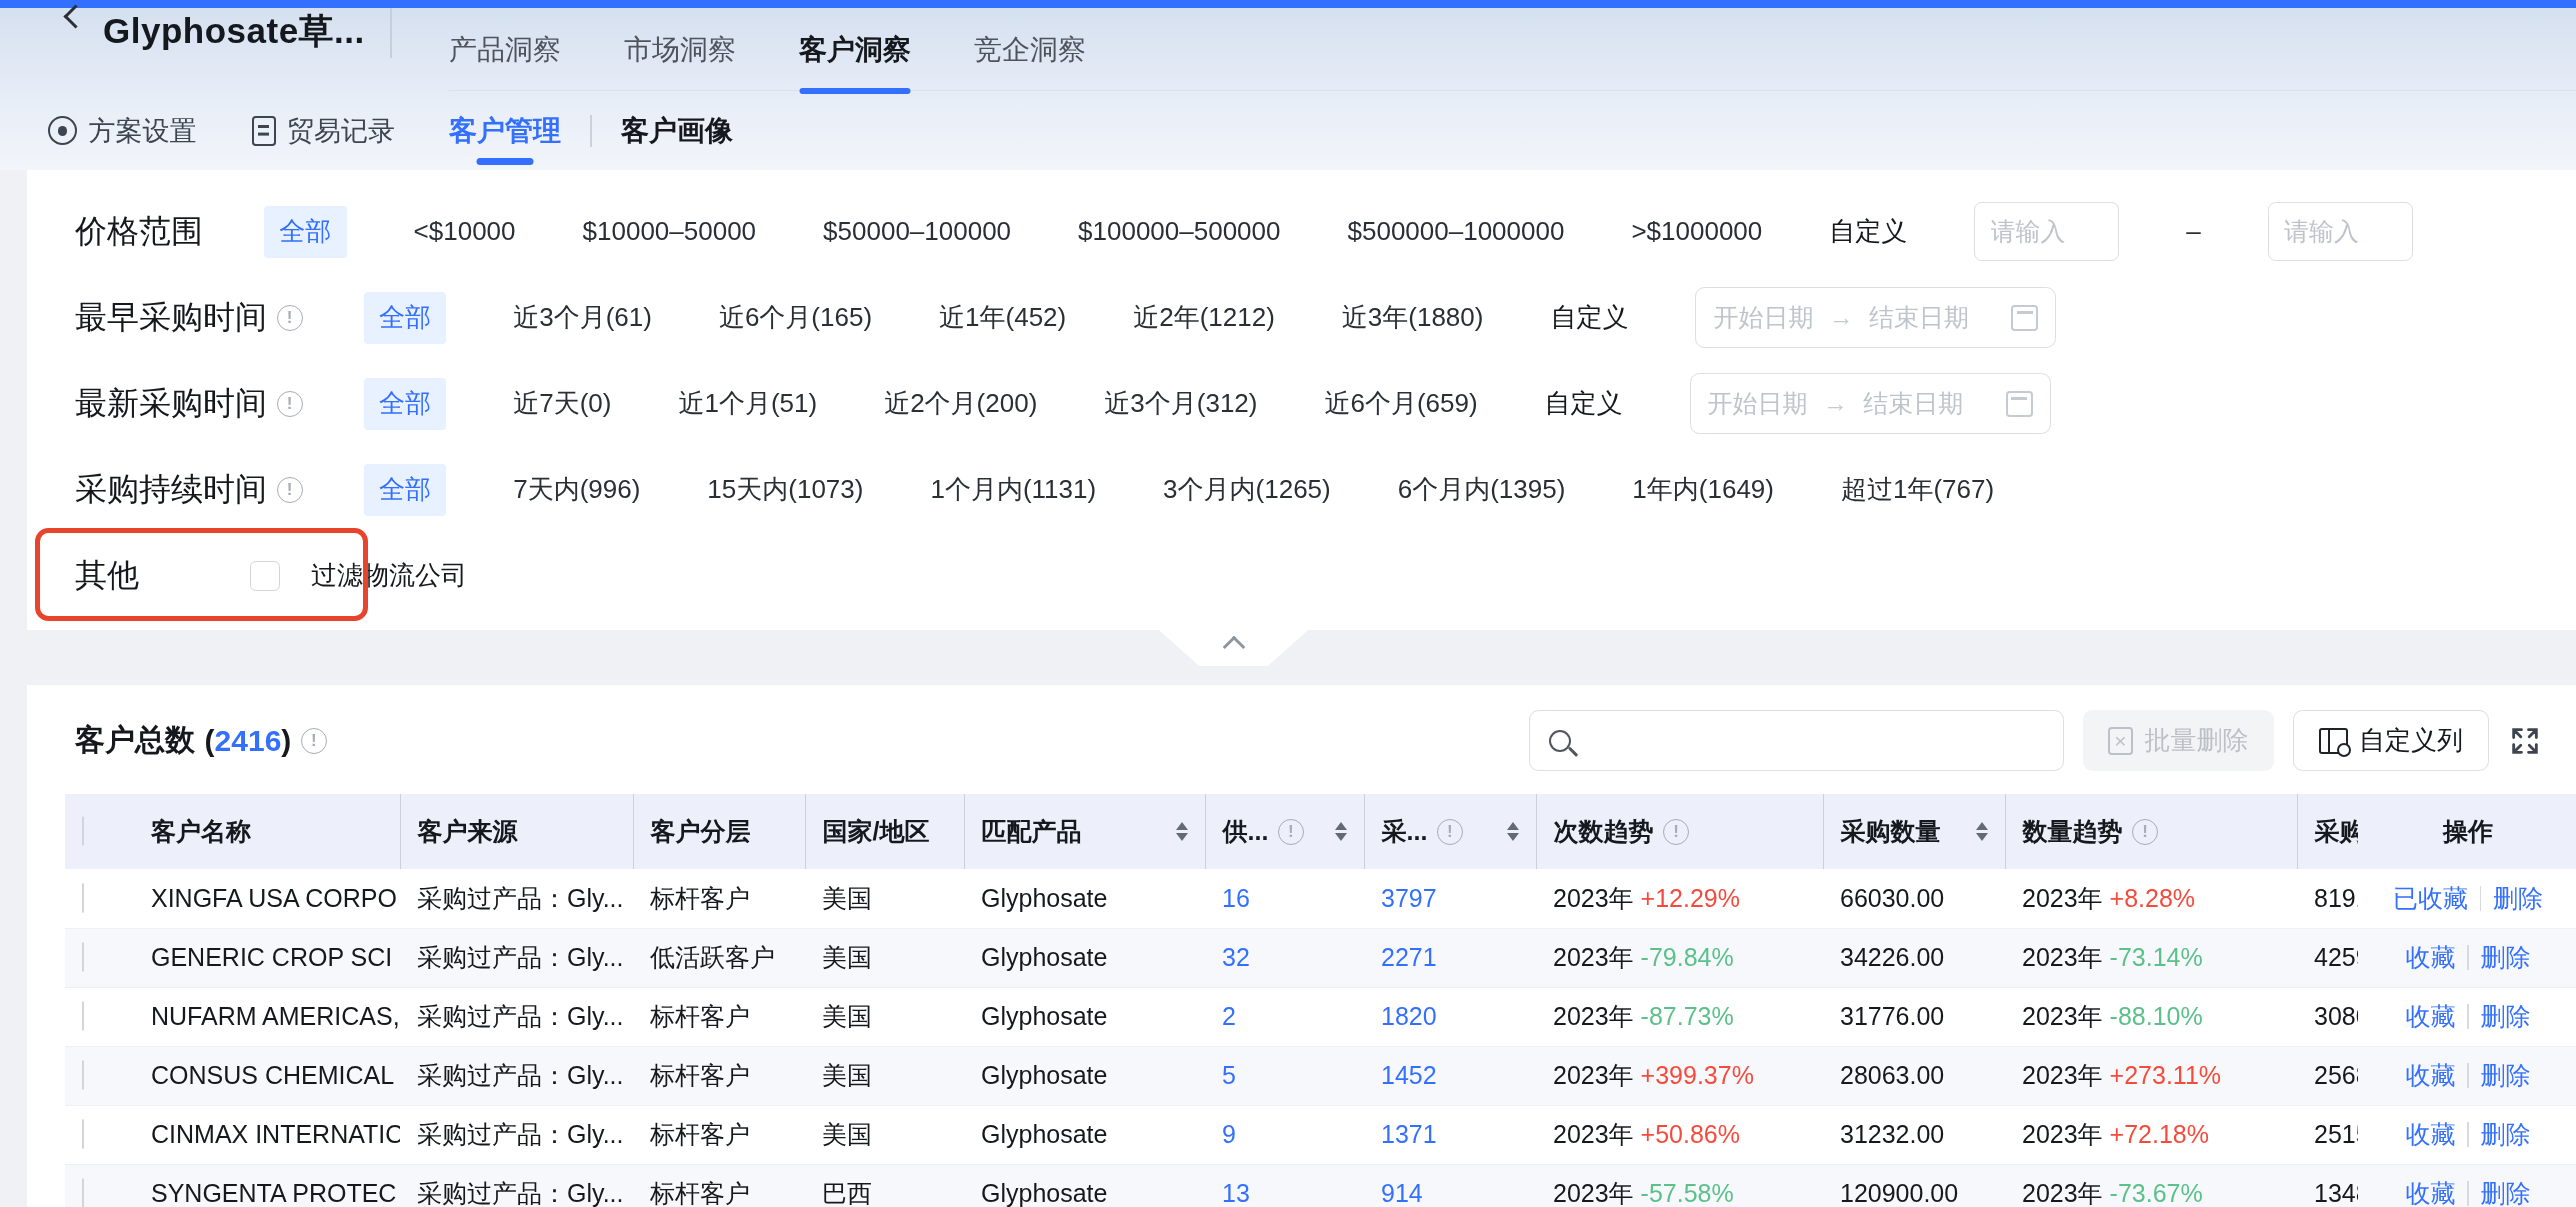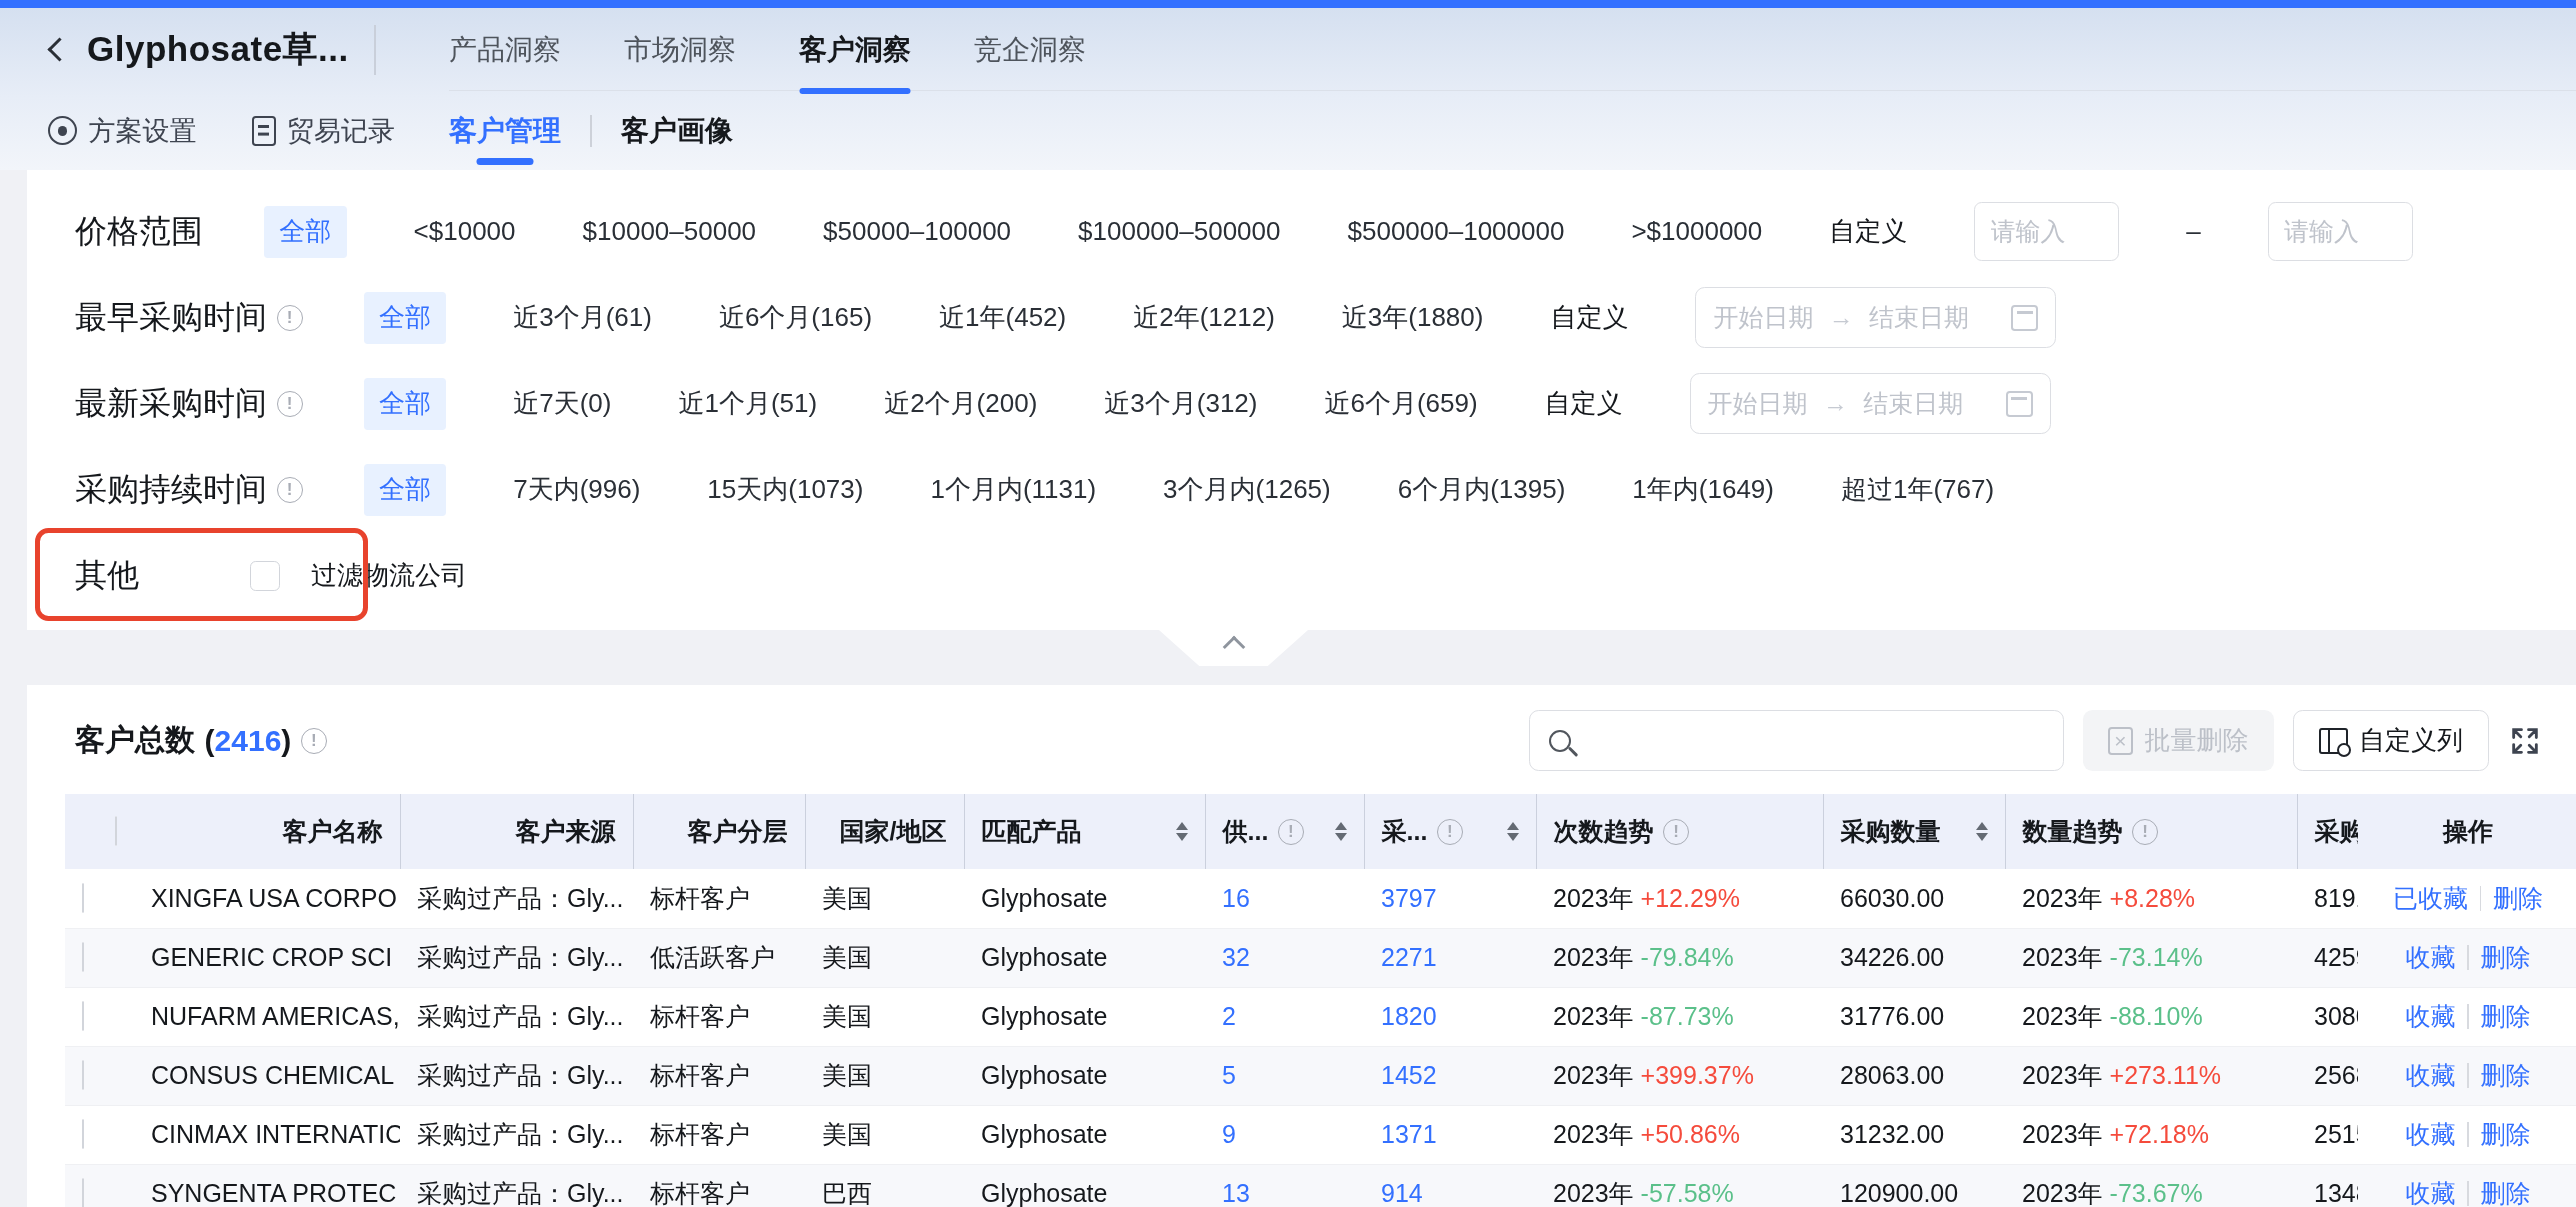--- a/index.html
+++ b/index.html
@@ -2,21 +2,21 @@
 <html><head>
 <meta charset="utf-8">
 <style>
   *{box-sizing:border-box;margin:0;padding:0}
   html,body{width:2576px;height:1208px;overflow:hidden}
   body{font-family:"Liberation Sans","DejaVu Sans",sans-serif;background:#F0F1F5;color:#1F2329}
   a{text-decoration:none;cursor:pointer}
   .topline{height:7.6px;background:#3370FF}
   
   .hdr{height:162px;background:linear-gradient(180deg,#D5E0F0 0%,#E7EDF7 55%,#F2F5FA 100%);position:relative}
-  .hdr-row1{display:flex;align-items:center;height:84px;padding-left:51px}
+  .hdr-row1{display:flex;height:84px;padding-left:67px}
   .chev-left{width:17px;height:17px;border-left:3.8px solid #2A2F36;border-bottom:3.8px solid #2A2F36;transform:rotate(45deg);margin-right:19px;flex:none}
   .title{font-size:35px;font-weight:bold;color:#15181C;letter-spacing:0.5px}
   .hdr-div{width:1.9px;height:50px;background:#C9CFDA;margin-left:25px}
   .tab-track{position:absolute;left:449px;right:0;top:82px;height:1.9px;background:#DBE0E9}
   .tabs{position:absolute;left:449px;top:0;height:84px;display:flex;gap:63px;align-items:center}
   .tab{font-size:28px;color:#4E545C;position:relative;height:100%;display:flex;align-items:center;cursor:pointer}
   .tab.active{color:#15181C;font-weight:bold}
   .tab.active::after{content:"";position:absolute;left:50%;transform:translateX(-50%);bottom:-2.9px;width:111px;height:6.7px;border-radius:3.8px;background:#3370FF}
   .hdr-row2{display:flex;align-items:center;height:78px;padding-left:48px}
   .tool{display:flex;align-items:center;gap:11.5px;font-size:27px;color:#3E4450;margin-right:55px;cursor:pointer}
@@ -69,21 +69,21 @@
   .btn-disabled{height:61px;padding:0 25px;background:#F3F4F6;border-radius:9.6px;color:#BCC0C8;font-size:26px;display:flex;align-items:center;gap:11.5px;cursor:not-allowed}
   .ic-del{position:relative;width:25px;height:28px;border:2.4px solid #BCC0C8;border-radius:3.8px;display:flex;align-items:center;justify-content:center;color:#BCC0C8;font-size:21px;flex:none}
   .ic-del::after{content:"\00d7"}
   .btn{height:61px;padding:0 25px;background:#fff;border:1.9px solid #DCDEE3;border-radius:9.6px;color:#15181C;font-size:26px;display:flex;align-items:center;gap:11.5px;cursor:pointer}
   .ic-cols{position:relative;width:29px;height:26px;border:2.4px solid #1F2329;border-radius:2.9px;flex:none}
   .ic-cols::before{content:"";position:absolute;left:7.6px;top:0;bottom:0;width:2.4px;background:#1F2329}
   .ic-cols::after{content:"";position:absolute;right:-5.7px;bottom:-5.7px;width:10.5px;height:10.5px;border:2.9px solid #1F2329;border-radius:50%;background:#fff}
   .ic-expand{flex:none}
   
   table{border-collapse:collapse;table-layout:fixed;margin-left:38px;margin-top:23px;width:2511px}
-  th{height:75px;background:#EDF0FA;font-size:25px;font-weight:bold;color:#15181C;text-align:right;padding:0 17px;border-right:1.9px solid #CBD0DD;white-space:nowrap;overflow:hidden}
+  th{height:75px;background:#EDF0FA;font-size:25px;font-weight:bold;color:#15181C;text-align:left;padding:0 17px;border-right:1.9px solid #CBD0DD;white-space:nowrap;overflow:hidden}
   th.nb{border-right:none}
   .hflex{display:flex;align-items:center}
   .sort{display:inline-flex;flex-direction:column;gap:3.8px;margin-left:auto;padding-left:7.6px}
   .sort i{width:0;height:0;border-left:6.7px solid transparent;border-right:6.7px solid transparent}
   .sort .a{border-bottom:8.6px solid #646A73}
   .sort .b{border-top:8.6px solid #646A73}
   td{height:59px;font-size:25px;color:#15181C;padding:0 17px;border-bottom:1px solid #EFF0F3;background:#fff;white-space:nowrap;overflow:hidden}
   tr.even td{background:#F7F8FB}
   th.h-name,td.c-name{box-shadow:13.4px 0 15.3px -7.6px rgba(31,35,41,.10)}
   th.h-act,td.c-act{box-shadow:-15.3px 0 17px -7.6px rgba(31,35,41,.14)}

